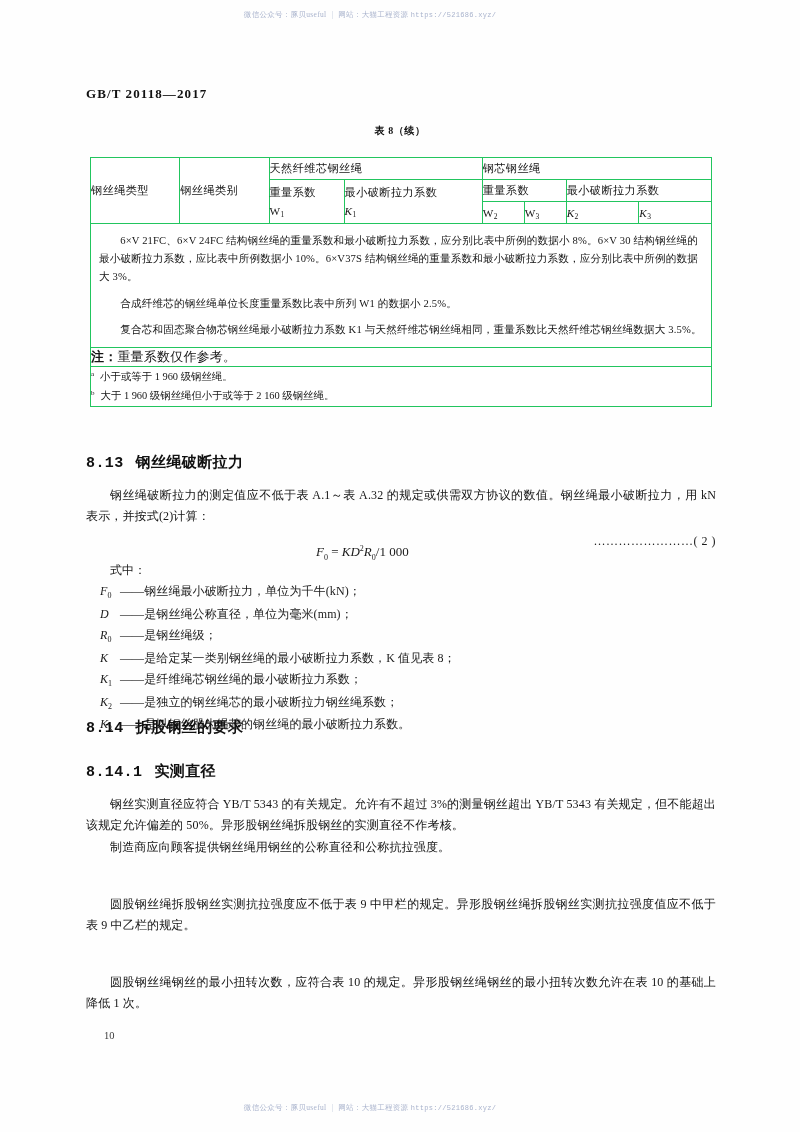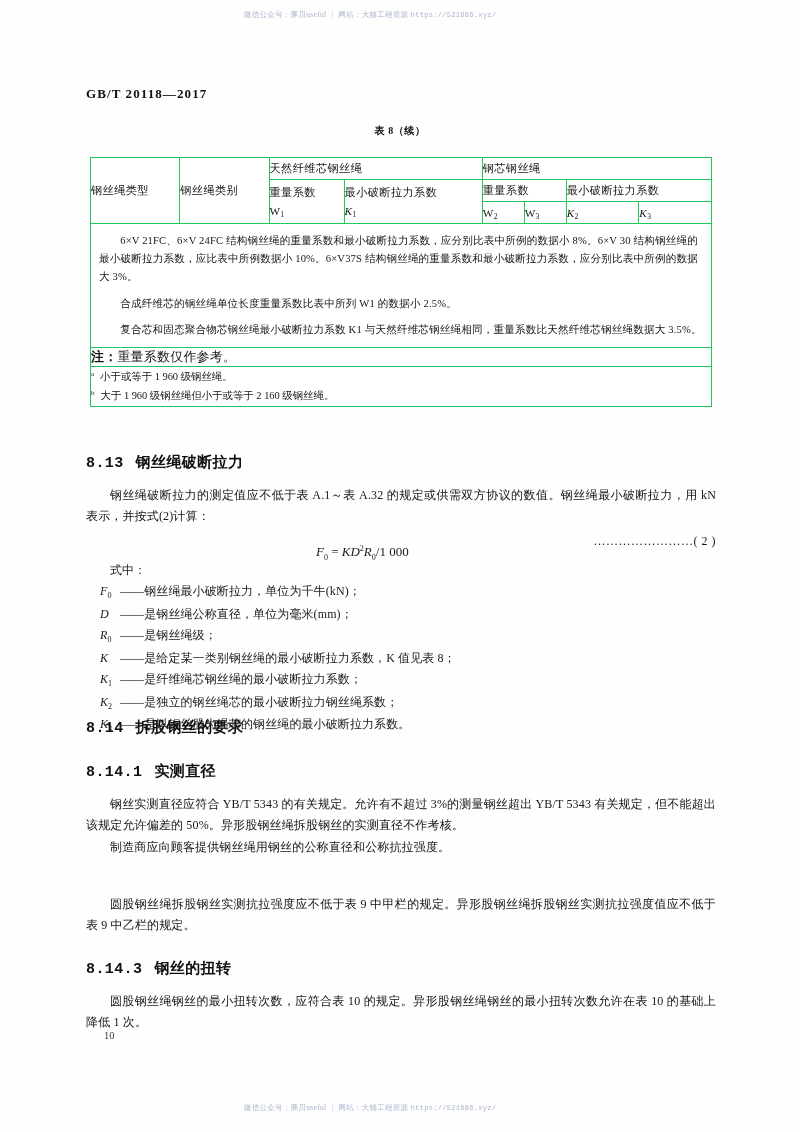--- a/index.html
+++ b/index.html
@@ -315,23 +315,20 @@
     </h2>
     <p class="para" style="margin-top:13px;">钢丝实测直径应符合 YB/T 5343 的有关规定。允许有不超过 3%的测量钢丝超出 YB/T 5343 有关规定，但不能超出该规定允许偏差的 50%。异形股钢丝绳拆股钢丝的实测直径不作考核。</p>
     <p class="para">制造商应向顾客提供钢丝绳用钢丝的公称直径和公称抗拉强度。</p>
   </div>
 
   <div class="section" style="top:881px;">
     <p class="para" style="margin-top:13px;">圆股钢丝绳拆股钢丝实测抗拉强度应不低于表 9 中甲栏的规定。异形股钢丝绳拆股钢丝实测抗拉强度值应不低于表 9 中乙栏的规定。</p>
   </div>
 
   <div class="section" style="top:959px;">
-    <h2 class="sec-head">
-      <span class="num">8.14.3</span><span>钢丝的扭转</span>
-    </h2>
     <p class="para" style="margin-top:13px;">圆股钢丝绳钢丝的最小扭转次数，应符合表 10 的规定。异形股钢丝绳钢丝的最小扭转次数允许在表 10 的基础上降低 1 次。</p>
   </div>
 
   <div class="page-num">10</div>
 
   <div class="watermark watermark-bottom">
     <span>微信公众号：</span><span>豚贝useful</span><span class="sep">|</span><span>网站：</span><span>大猫工程资源</span>&nbsp;<span class="url">https://521686.xyz/</span>
   </div>
 
 </div>

